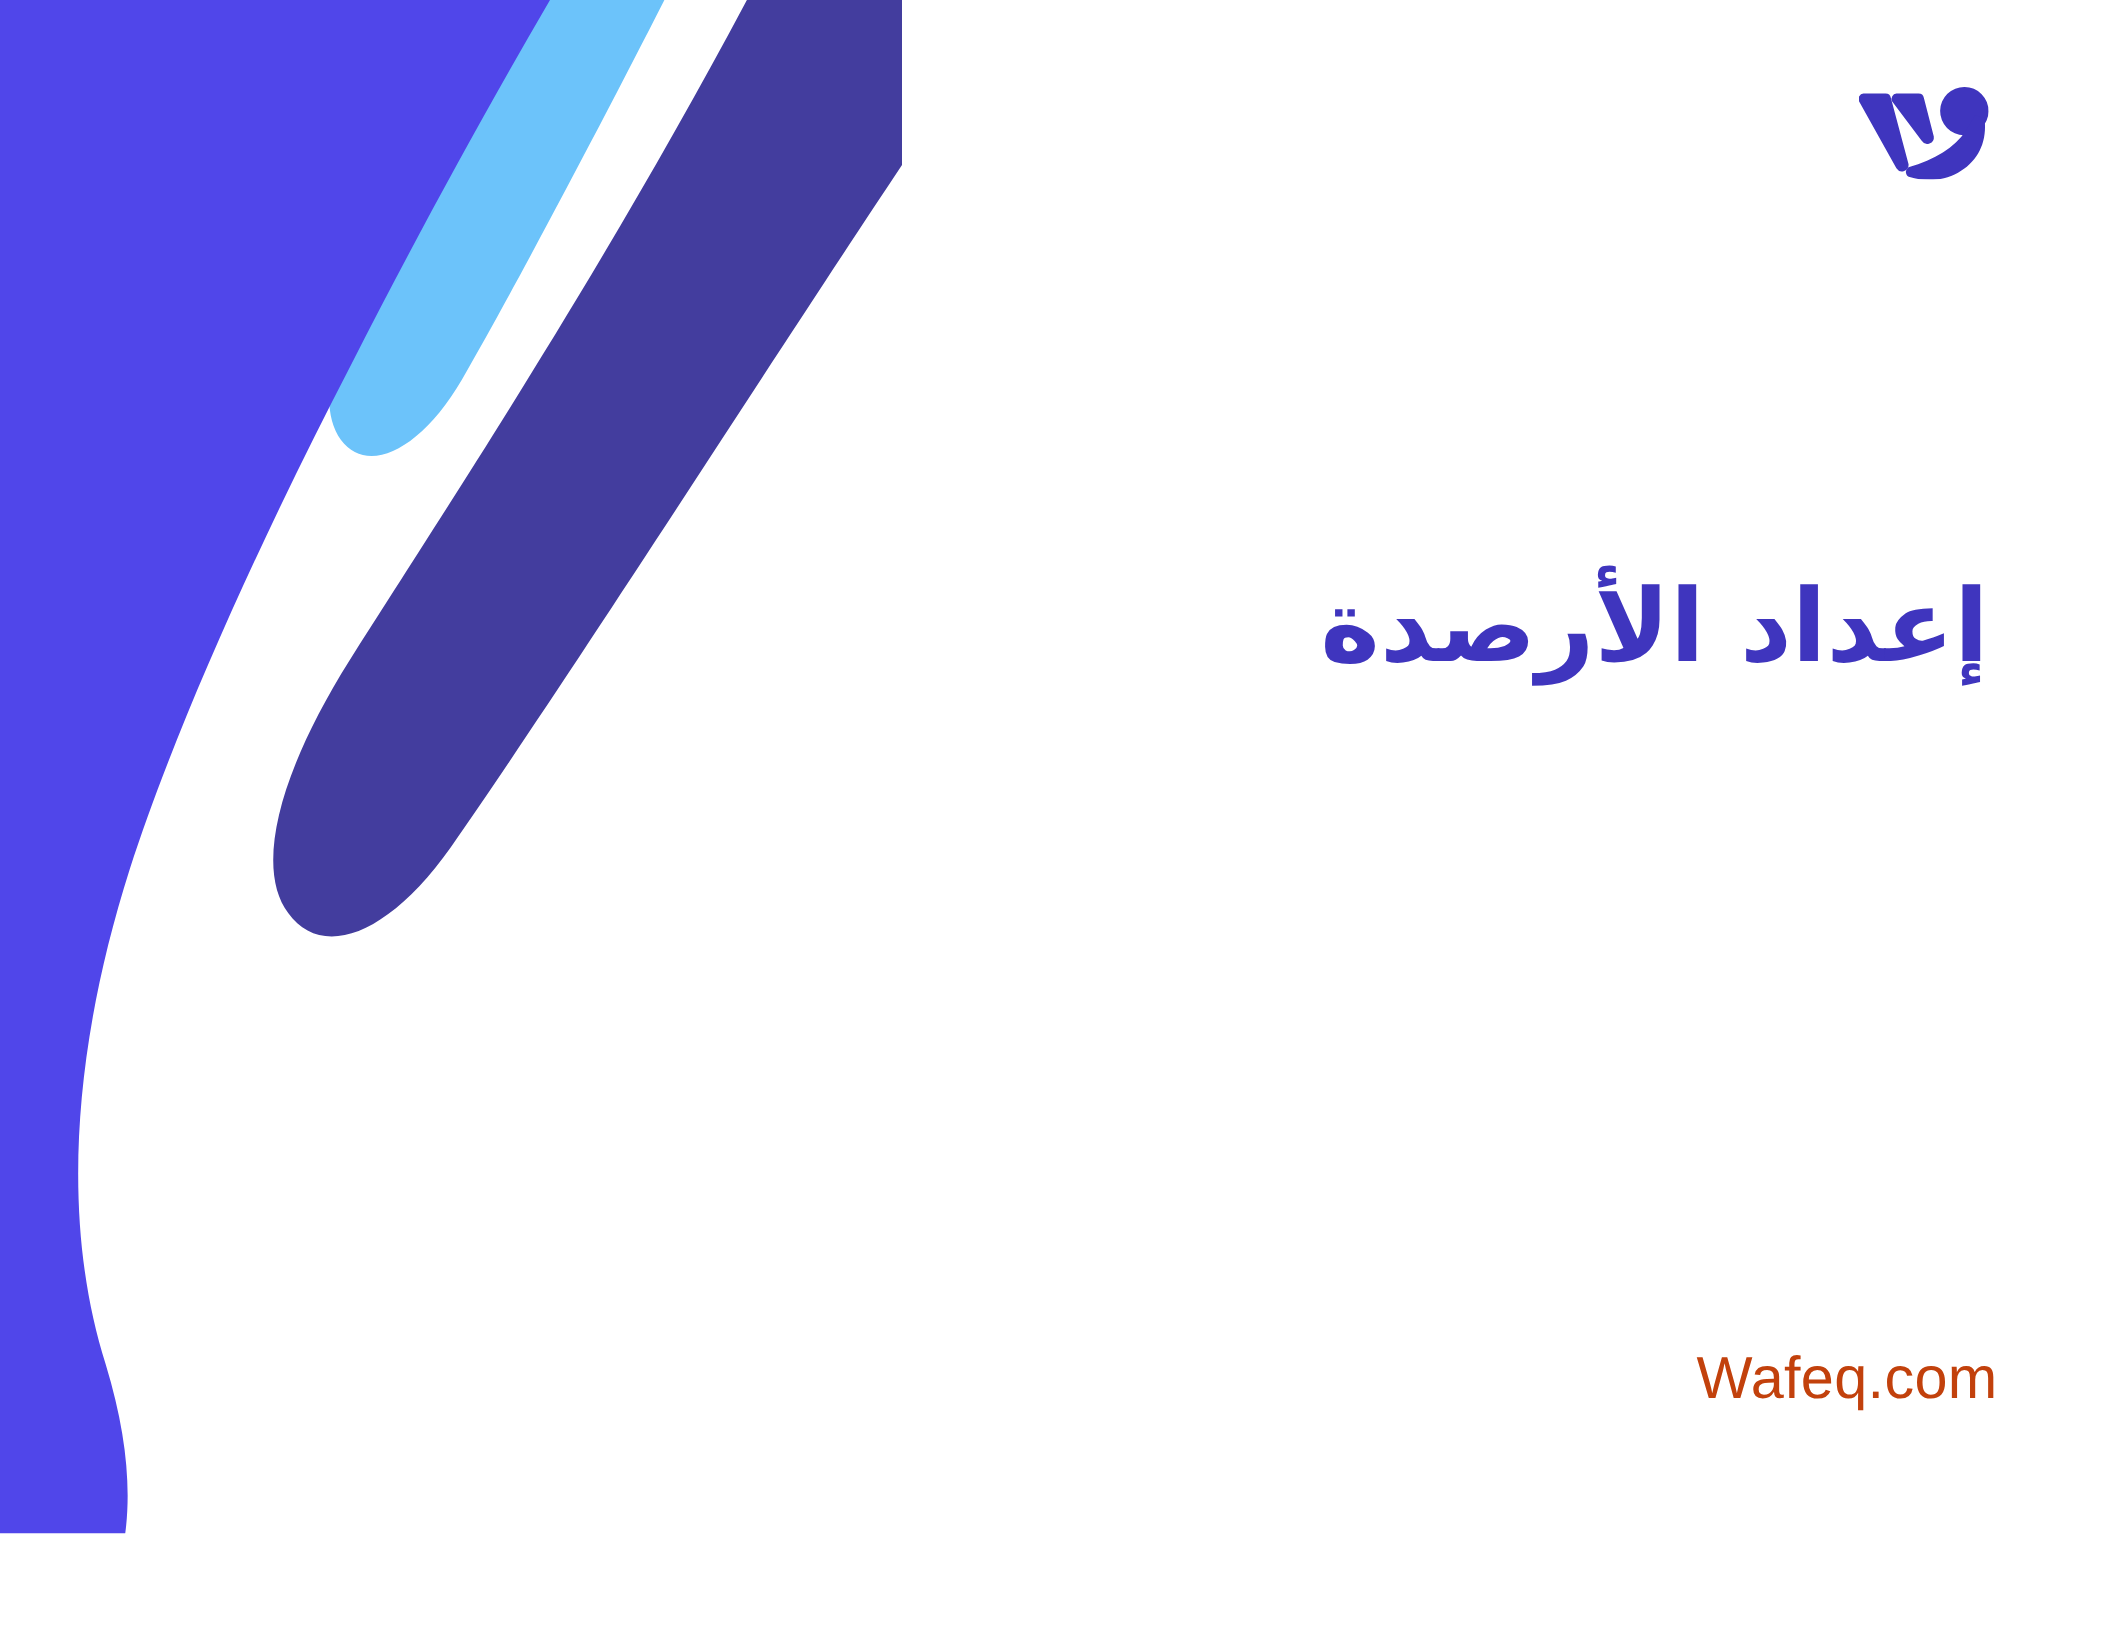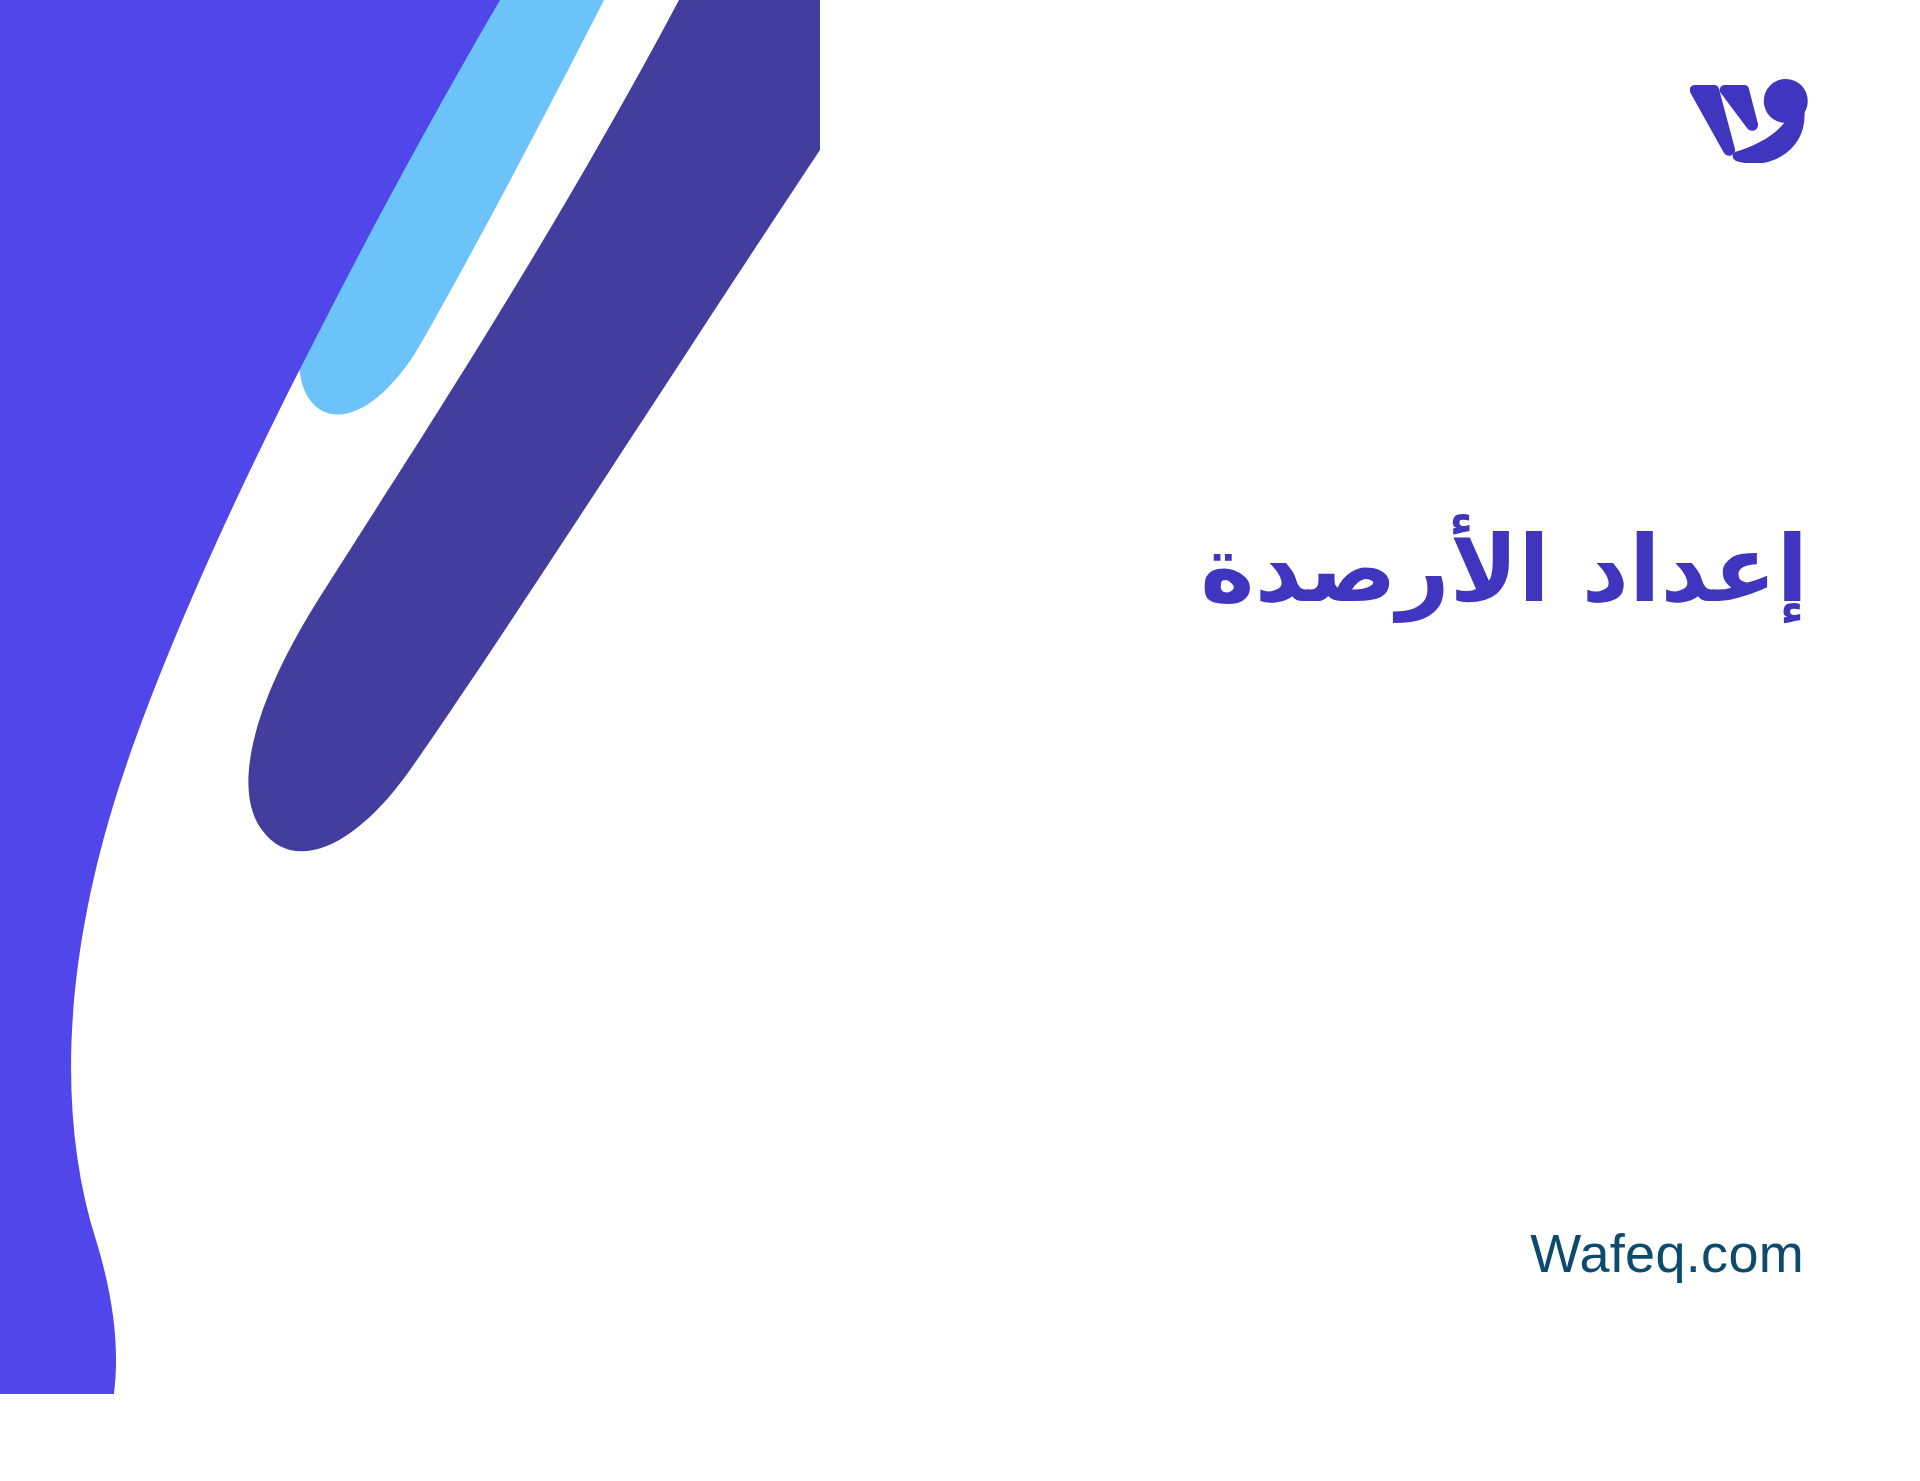--- a/index.html
+++ b/index.html
@@ -61,26 +61,26 @@
     font-size: 92px;
     line-height: 1.52;
     letter-spacing: 0px;
     color: #3F35BE;
     white-space: nowrap;
   }
 
   
   .site-url {
     position: absolute;
-    right: 116px;
+    right: 104px;
     bottom: 110px;
     font-family: "Liberation Sans", "DejaVu Sans", sans-serif;
     font-size: 54px;
     font-weight: 400;
-    color: #0c4a6e;
+    color: #c2410c;
     letter-spacing: 0.3px;
     text-align: right;
   }
 </style>
 </head>
 <body>
 
 <div class="slide">
 
   <div class="artwork">

